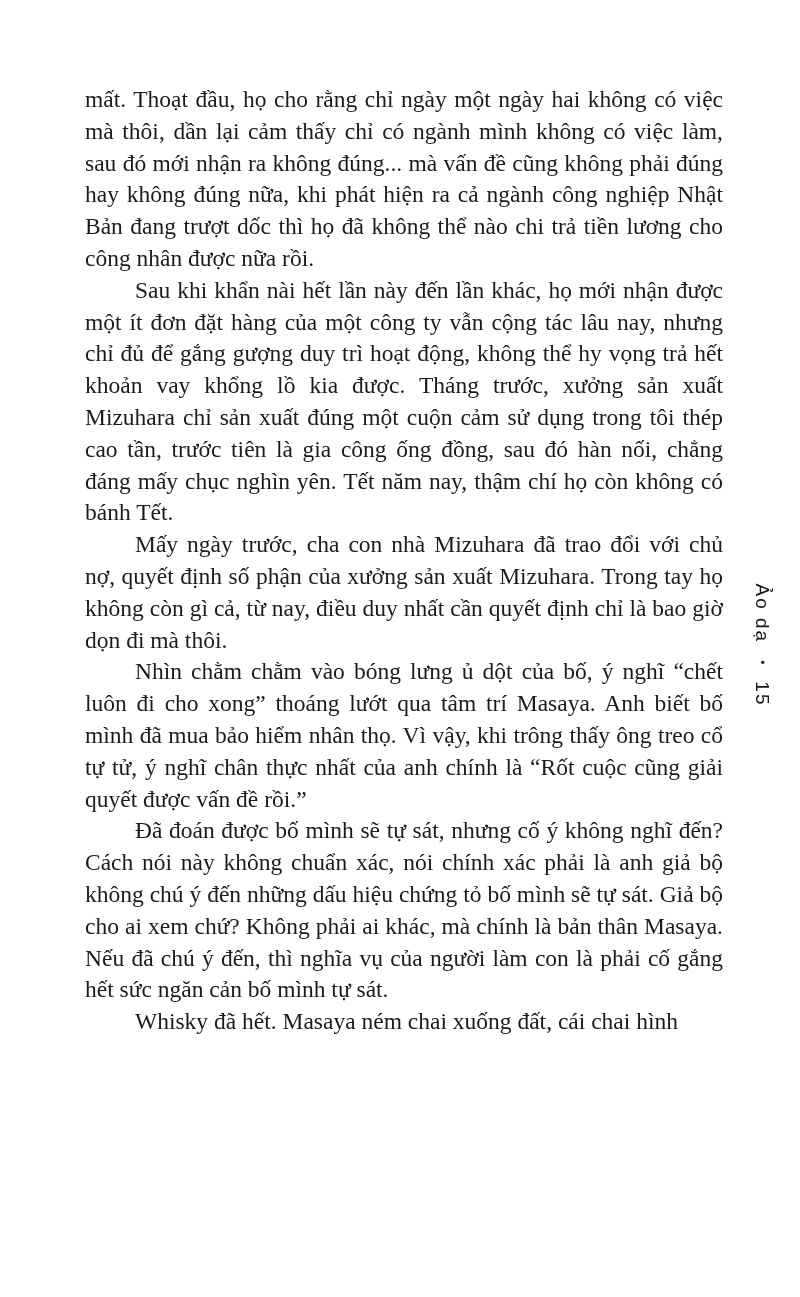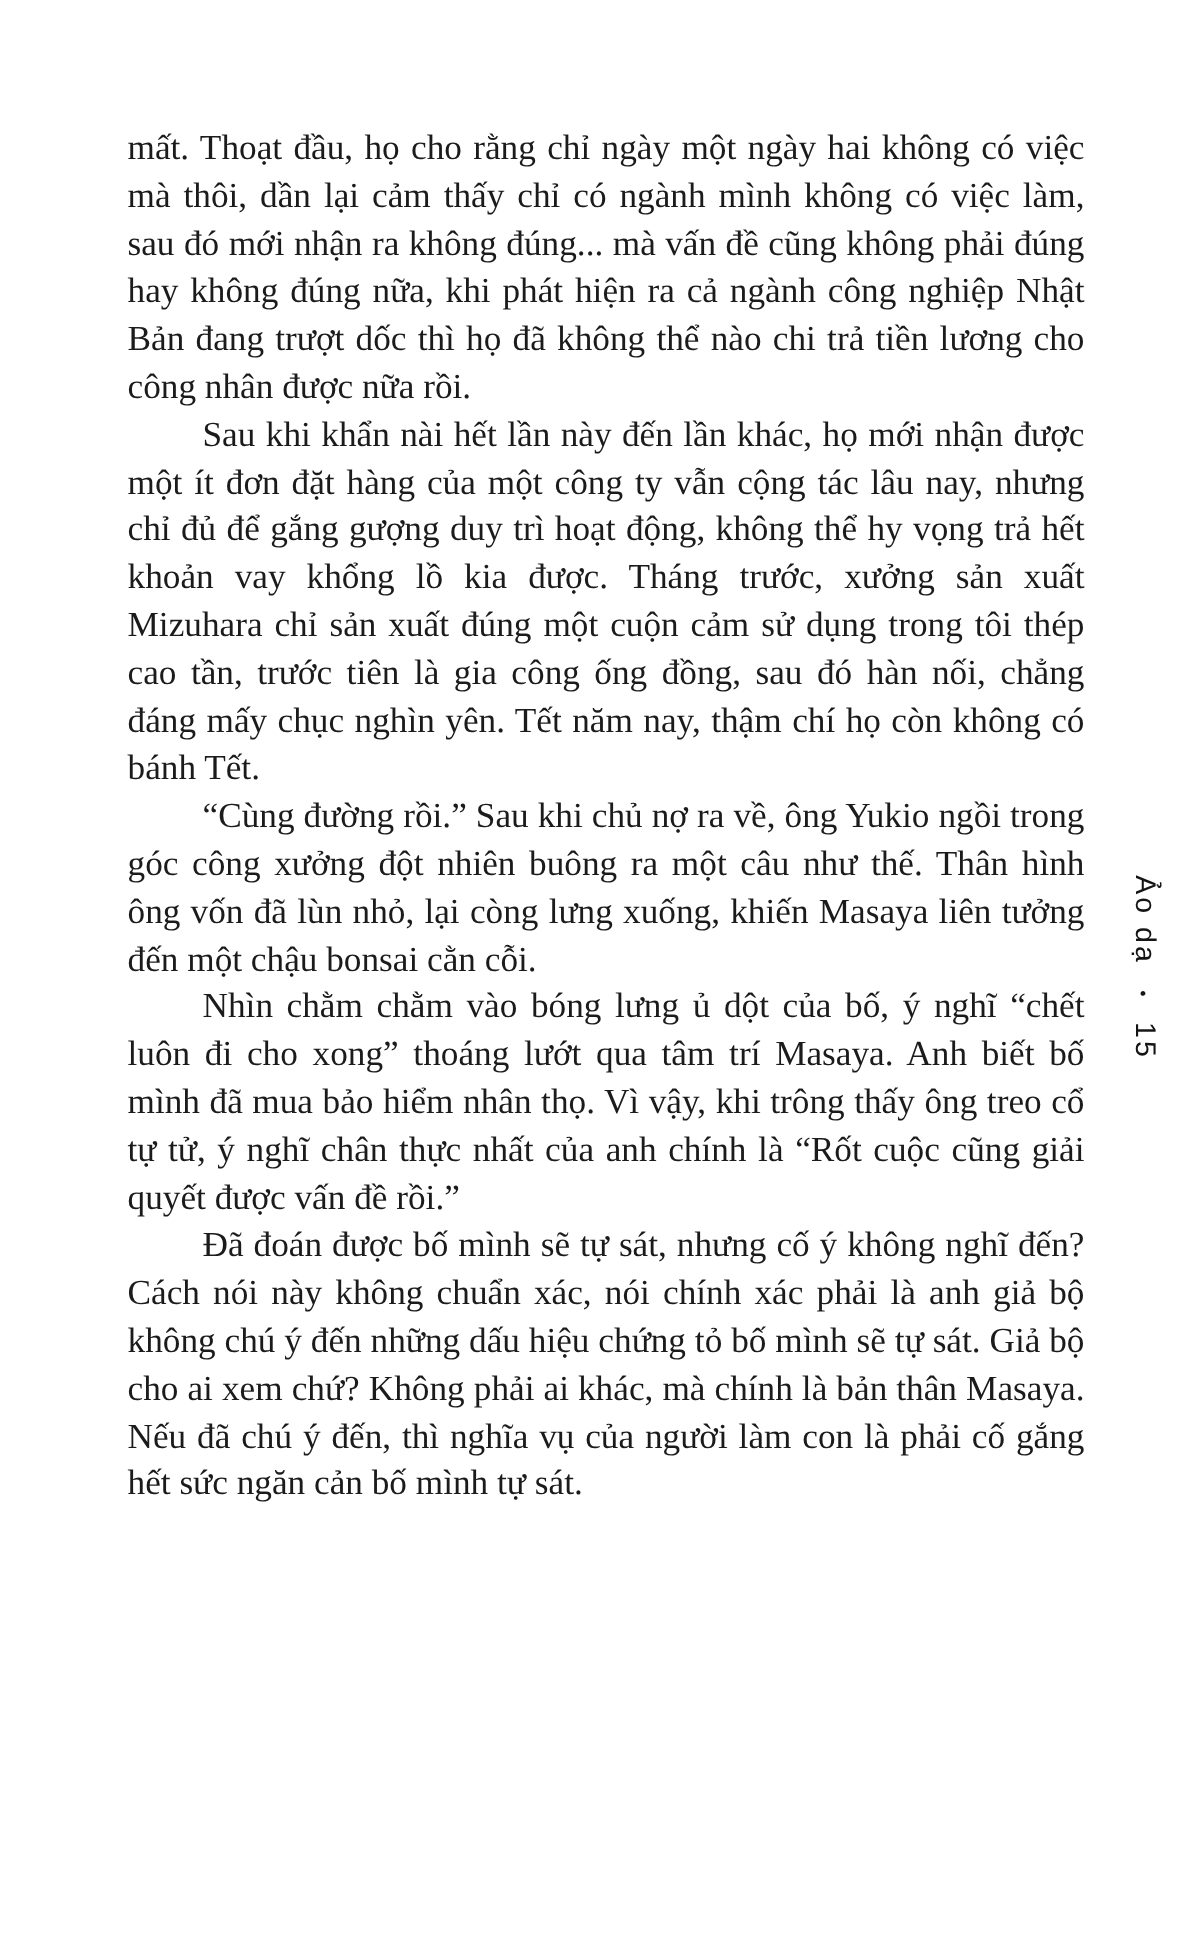--- a/index.html
+++ b/index.html
@@ -56,23 +56,24 @@
   }
 </style>
 </head>
 <body>
 
 <div class="page">
 
   <main class="text-block">
     <p class="para no-indent">mất. Thoạt đầu, họ cho rằng chỉ ngày một ngày hai không có việc mà thôi, dần lại cảm thấy chỉ có ngành mình không có việc làm, sau đó mới nhận ra không đúng... mà vấn đề cũng không phải đúng hay không đúng nữa, khi phát hiện ra cả ngành công nghiệp Nhật Bản đang trượt dốc thì họ đã không thể nào chi trả tiền lương cho công nhân được nữa rồi.</p>
     <p class="para">Sau khi khẩn nài hết lần này đến lần khác, họ mới nhận được một ít đơn đặt hàng của một công ty vẫn cộng tác lâu nay, nhưng chỉ đủ để gắng gượng duy trì hoạt động, không thể hy vọng trả hết khoản vay khổng lồ kia được. Tháng trước, xưởng sản xuất Mizuhara chỉ sản xuất đúng một cuộn cảm sử dụng trong tôi thép cao tần, trước tiên là gia công ống đồng, sau đó hàn nối, chẳng đáng mấy chục nghìn yên. Tết năm nay, thậm chí họ còn không có bánh Tết.</p>
-    <p class="para">“Cùng đường rồi.” Sau khi chủ nợ ra về, ông Yukio ngồi trong góc công xưởng đột nhiên buông ra một câu như thế. Thân hình ông vốn đã lùn nhỏ, lại còng lưng xuống, khiến Masaya liên tưởng đến một chậu bonsai cằn cỗi.</p>
+    <p class="para">Mấy ngày trước, cha con nhà Mizuhara đã trao đổi với chủ nợ, quyết định số phận của xưởng sản xuất Mizuhara. Trong tay họ không còn gì cả, từ nay, điều duy nhất cần quyết định chỉ là bao giờ dọn đi mà thôi.</p>
     <p class="para">Nhìn chằm chằm vào bóng lưng ủ dột của bố, ý nghĩ “chết luôn đi cho xong” thoáng lướt qua tâm trí Masaya. Anh biết bố mình đã mua bảo hiểm nhân thọ. Vì vậy, khi trông thấy ông treo cổ tự tử, ý nghĩ chân thực nhất của anh chính là “Rốt cuộc cũng giải quyết được vấn đề rồi.”</p>
     <p class="para">Đã đoán được bố mình sẽ tự sát, nhưng cố ý không nghĩ đến? Cách nói này không chuẩn xác, nói chính xác phải là anh giả bộ không chú ý đến những dấu hiệu chứng tỏ bố mình sẽ tự sát. Giả bộ cho ai xem chứ? Không phải ai khác, mà chính là bản thân Masaya. Nếu đã chú ý đến, thì nghĩa vụ của người làm con là phải cố gắng hết sức ngăn cản bố mình tự sát.</p>
+    <p class="para">Whisky đã hết. Masaya ném chai xuống đất, cái chai hình</p>
   </main>
 
   <aside class="margin-label">
     <span>Ảo dạ</span>
     <span class="dot">•</span>
     <span>15</span>
   </aside>
 
 </div>
 

